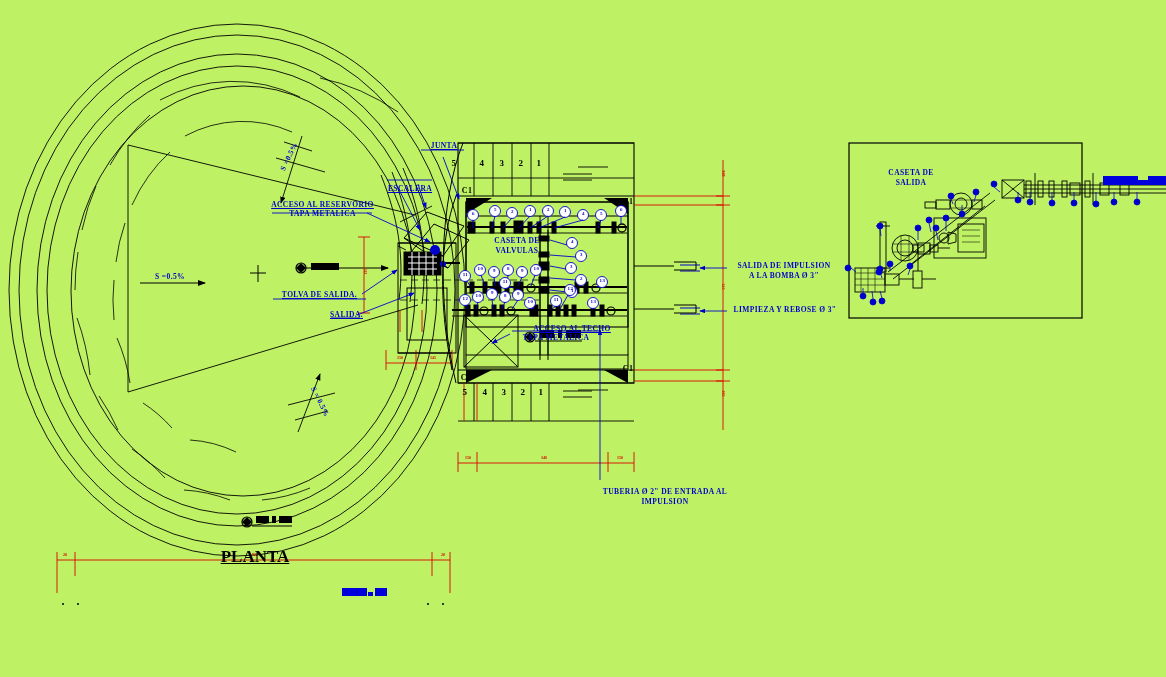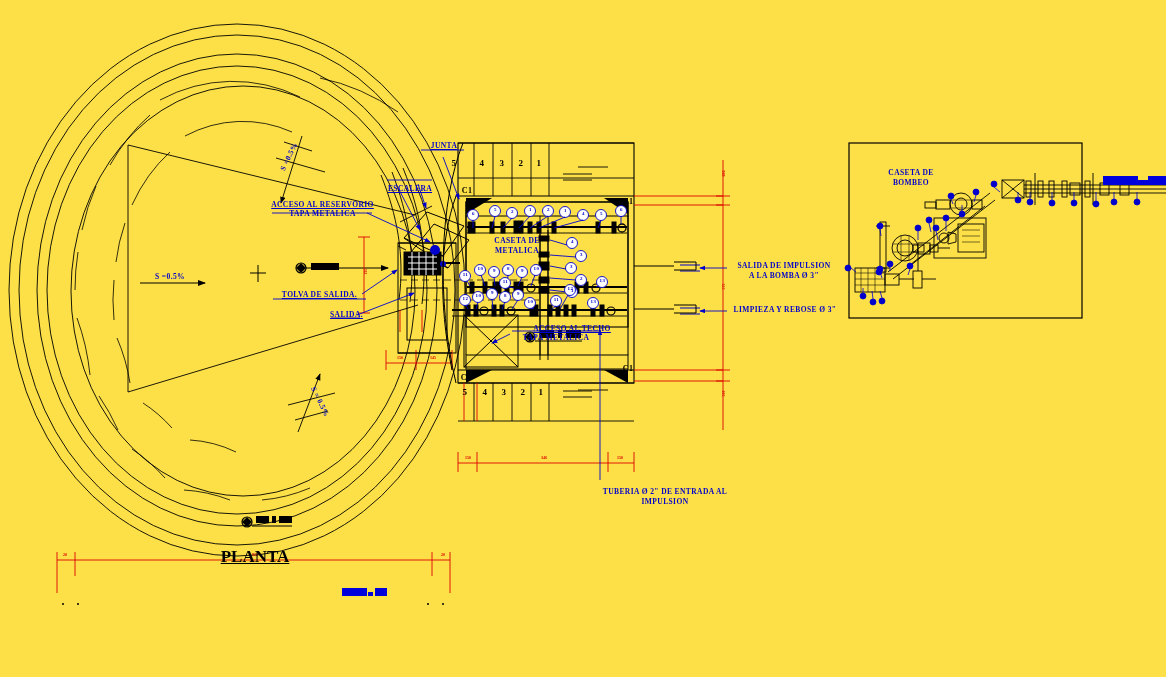--- a/index.html
+++ b/index.html
@@ -6,21 +6,21 @@
   html, body {
     margin: 0;
     padding: 0;
     background: #ffffff;
     font-family: "Liberation Serif", serif;
   }
   #sheet {
     position: relative;
     width: 1166px;
     height: 677px;
-    background: #fde047;
+    background: #bef264;
     overflow: hidden;
   }
   #cad {
     position: absolute;
     left: 0; top: 0;
     width: 1166px;
     height: 677px;
   }
   .lbl {
     position: absolute;
@@ -618,35 +618,35 @@
   <div class="lbl u" style="left:385px; top:184px; width:50px;">ESCALERA</div>
 
   <div class="lbl u" style="left:270px; top:200px; width:105px;">ACCESO AL RESERVORIO</div>
   <div class="lbl" style="left:270px; top:209px; width:105px;">TAPA METALICA</div>
 
   <div class="lbl u" style="left:272px; top:290px; width:95px;">TOLVA DE SALIDA.</div>
 
   <div class="lbl u" style="left:330px; top:310px; width:32px;">SALIDA.</div>
 
   <div class="lbl" style="left:486px; top:236px; width:62px;">CASETA DE</div>
-  <div class="lbl" style="left:486px; top:246px; width:62px;">METALICA</div>
+  <div class="lbl" style="left:486px; top:246px; width:62px;">VALVULAS</div>
 
   <div class="lbl u" style="left:528px; top:324px; width:88px;">ACCESO AL TECHO</div>
   <div class="lbl" style="left:512px; top:333px; width:88px;">TAPA METALICA</div>
 
   <div class="lbl" style="left:736px; top:261px; width:96px;">SALIDA DE IMPULSION</div>
   <div class="lbl" style="left:736px; top:271px; width:96px;">A LA BOMBA Ø 3"</div>
 
   <div class="lbl" style="left:733px; top:305px; width:104px;">LIMPIEZA Y REBOSE Ø 3"</div>
 
   <div class="lbl" style="left:595px; top:487px; width:140px;">TUBERIA Ø 2" DE ENTRADA AL</div>
   <div class="lbl" style="left:595px; top:497px; width:140px;">IMPULSION</div>
 
   <div class="lbl" style="left:881px; top:168px; width:60px;">CASETA DE</div>
-  <div class="lbl" style="left:881px; top:178px; width:60px;">BOMBEO</div>
+  <div class="lbl" style="left:881px; top:178px; width:60px;">SALIDA</div>
 
   <div class="lbl" style="left:145px; top:272px; width:50px;">S =0.5%</div>
 
   <div class="lbl" style="left:266px; top:152px; width:46px; transform:rotate(-64deg); transform-origin:center;">S =0.5%</div>
 
   <div class="lbl" style="left:297px; top:397px; width:46px; transform:rotate(64deg); transform-origin:center;">S = 0.5%</div>
 
   <div class="lbl grid" style="left:448px; top:158px; width:12px;">5</div>
   <div class="lbl grid" style="left:476px; top:158px; width:12px;">4</div>
   <div class="lbl grid" style="left:496px; top:158px; width:12px;">3</div>

